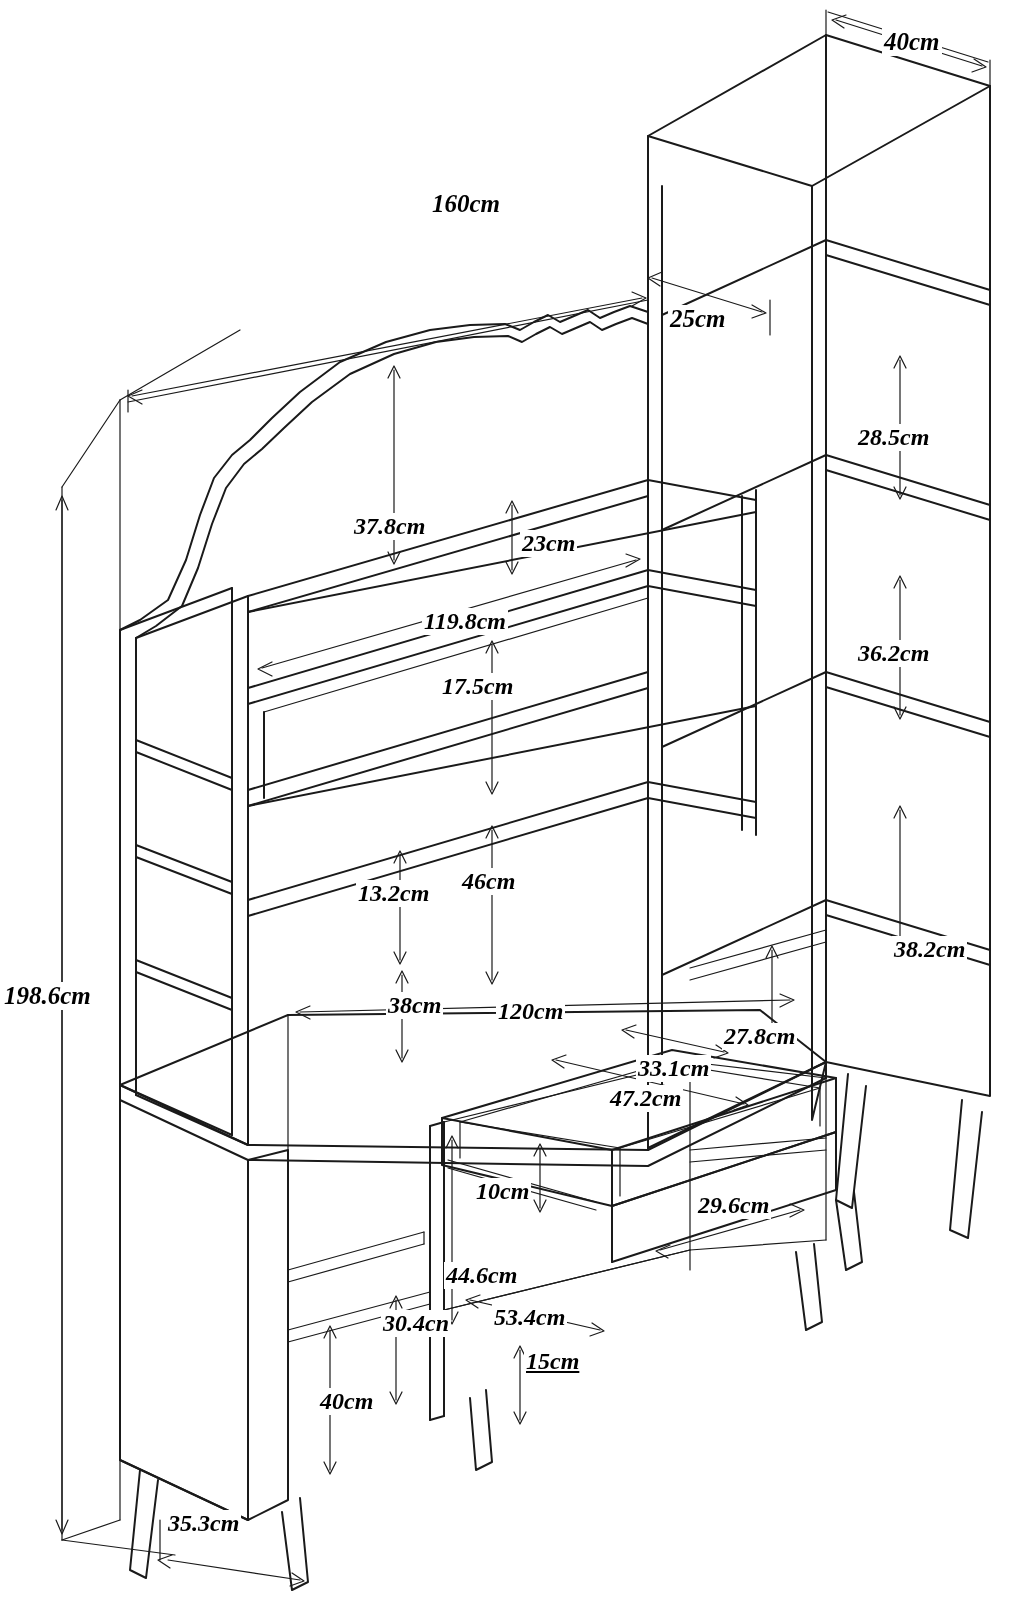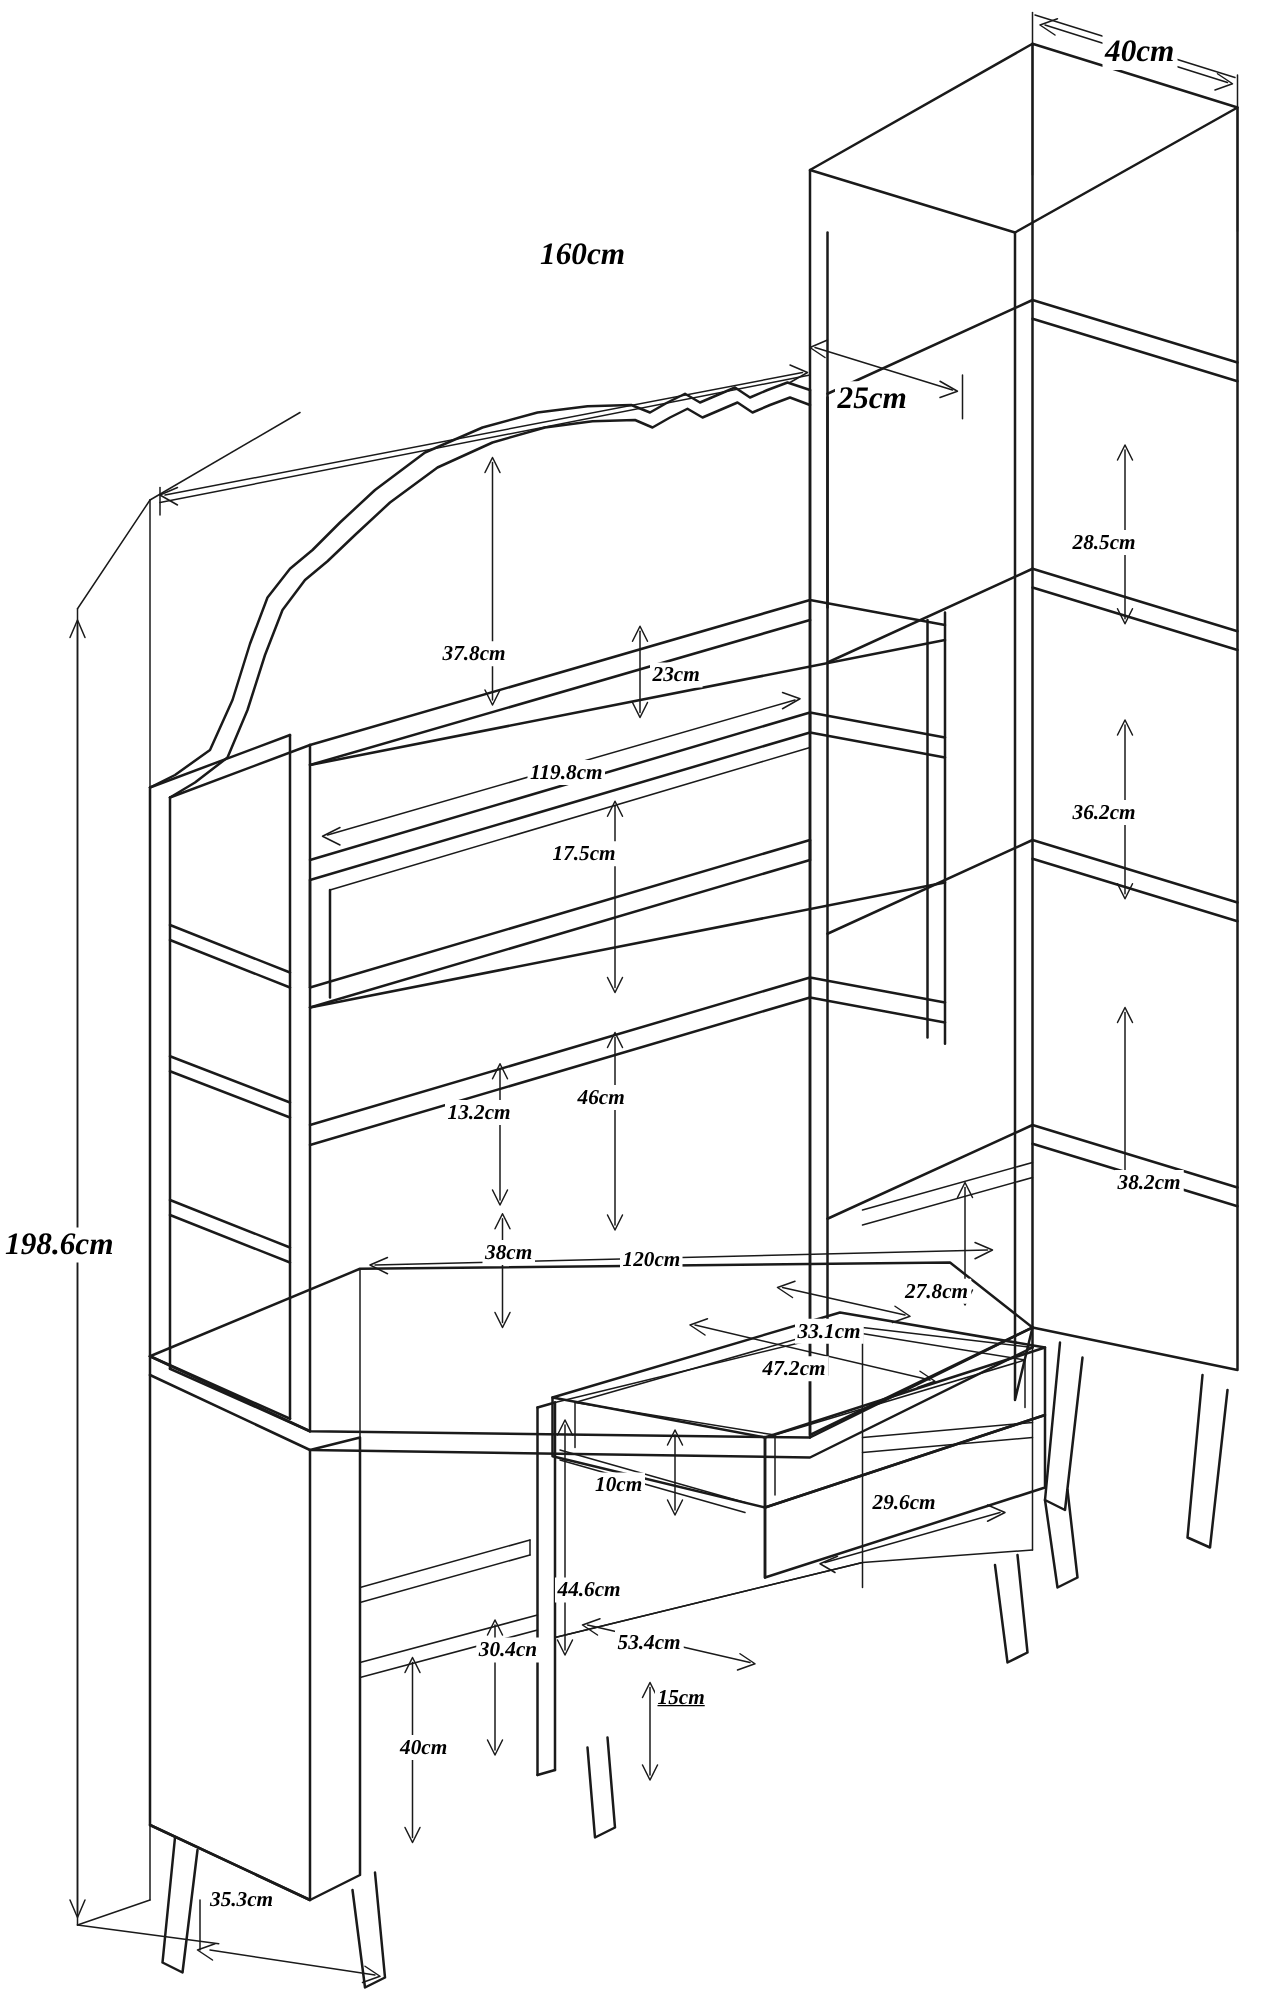--- a/index.html
+++ b/index.html
@@ -1,21 +1,21 @@
 <!DOCTYPE html>
 <html><head>
 <meta charset="utf-8">
 <style>
   html,body{margin:0;padding:0;background:#ffffff;}
   body{width:1029px;height:1600px;overflow:hidden;font-family:"Liberation Sans",sans-serif;}
   #stage{position:relative;width:1029px;height:1600px;background:#fff;}
   svg#drawing{position:absolute;left:0;top:0;width:1029px;height:1600px;}
   .dim{position:absolute;font-family:"Liberation Serif",serif;font-style:italic;font-weight:bold;color:#000000;white-space:nowrap;}
   .dim.big{font-size:25px;}
-  .dim.med{font-size:17px;}
+  .dim.med{font-size:24px;}
   .wh{background:#fff;padding:0 2px;}
 </style>
 </head>
 <body>
 
 <div id="stage">
 
   <svg id="drawing" viewBox="0 0 1029 1600">
     <g fill="none" stroke="#1a1a1a" stroke-width="2" stroke-linejoin="round" stroke-linecap="round">
 

